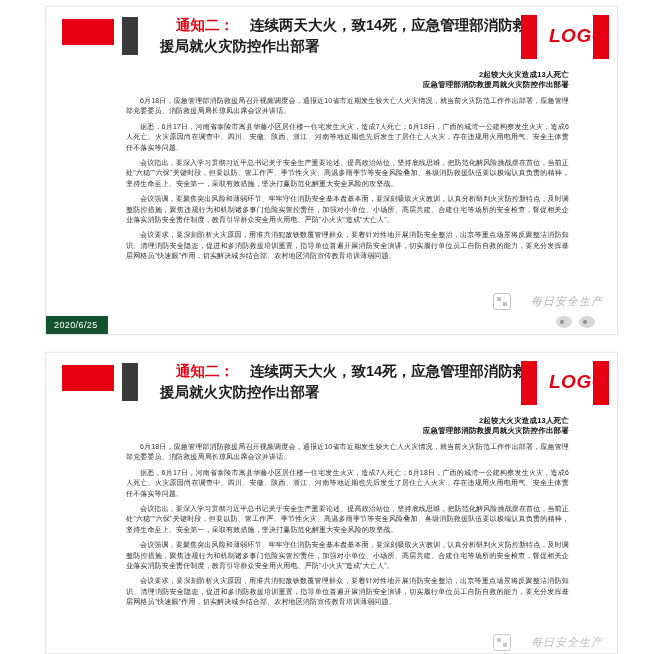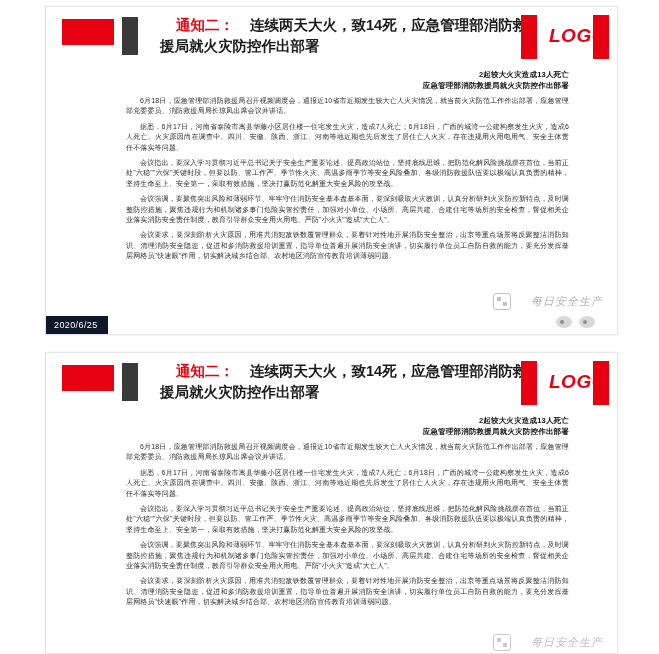--- a/index.html
+++ b/index.html
@@ -92,41 +92,41 @@
     padding: 2px 48px 0 48px;
   }
   .art-title {
     text-align: right;
     font-size: 7.5px;
     font-weight: bold;
     color: #111;
     line-height: 11px;
     letter-spacing: 0.2px;
   }
-  .art-title .l2 { display: block; }
+  .art-title .l2 { display: block; font-family: Liberation Mono, monospace; }
   .para {
     font-size: 7px;
     line-height: 10.4px;
     color: #2b2b2b;
     text-align: justify;
     text-indent: 14px;
     margin: 5px 0 0 0;
     letter-spacing: 0.15px;
   }
 
   
   .footer-1 {
     position: absolute;
     left: 0; right: 0; bottom: 0;
     height: 22px;
   }
   .date-tag {
     position: absolute;
     left: 0; bottom: 0;
-    background: #0f172a;
+    background: #14532d;
     color: #ffffff;
     font-size: 9px;
     line-height: 16px;
     padding: 1px 10px 1px 8px;
     letter-spacing: 0.4px;
   }
   .wm {
     position: absolute;
     right: 14px; bottom: 24px;
     display: flex;

